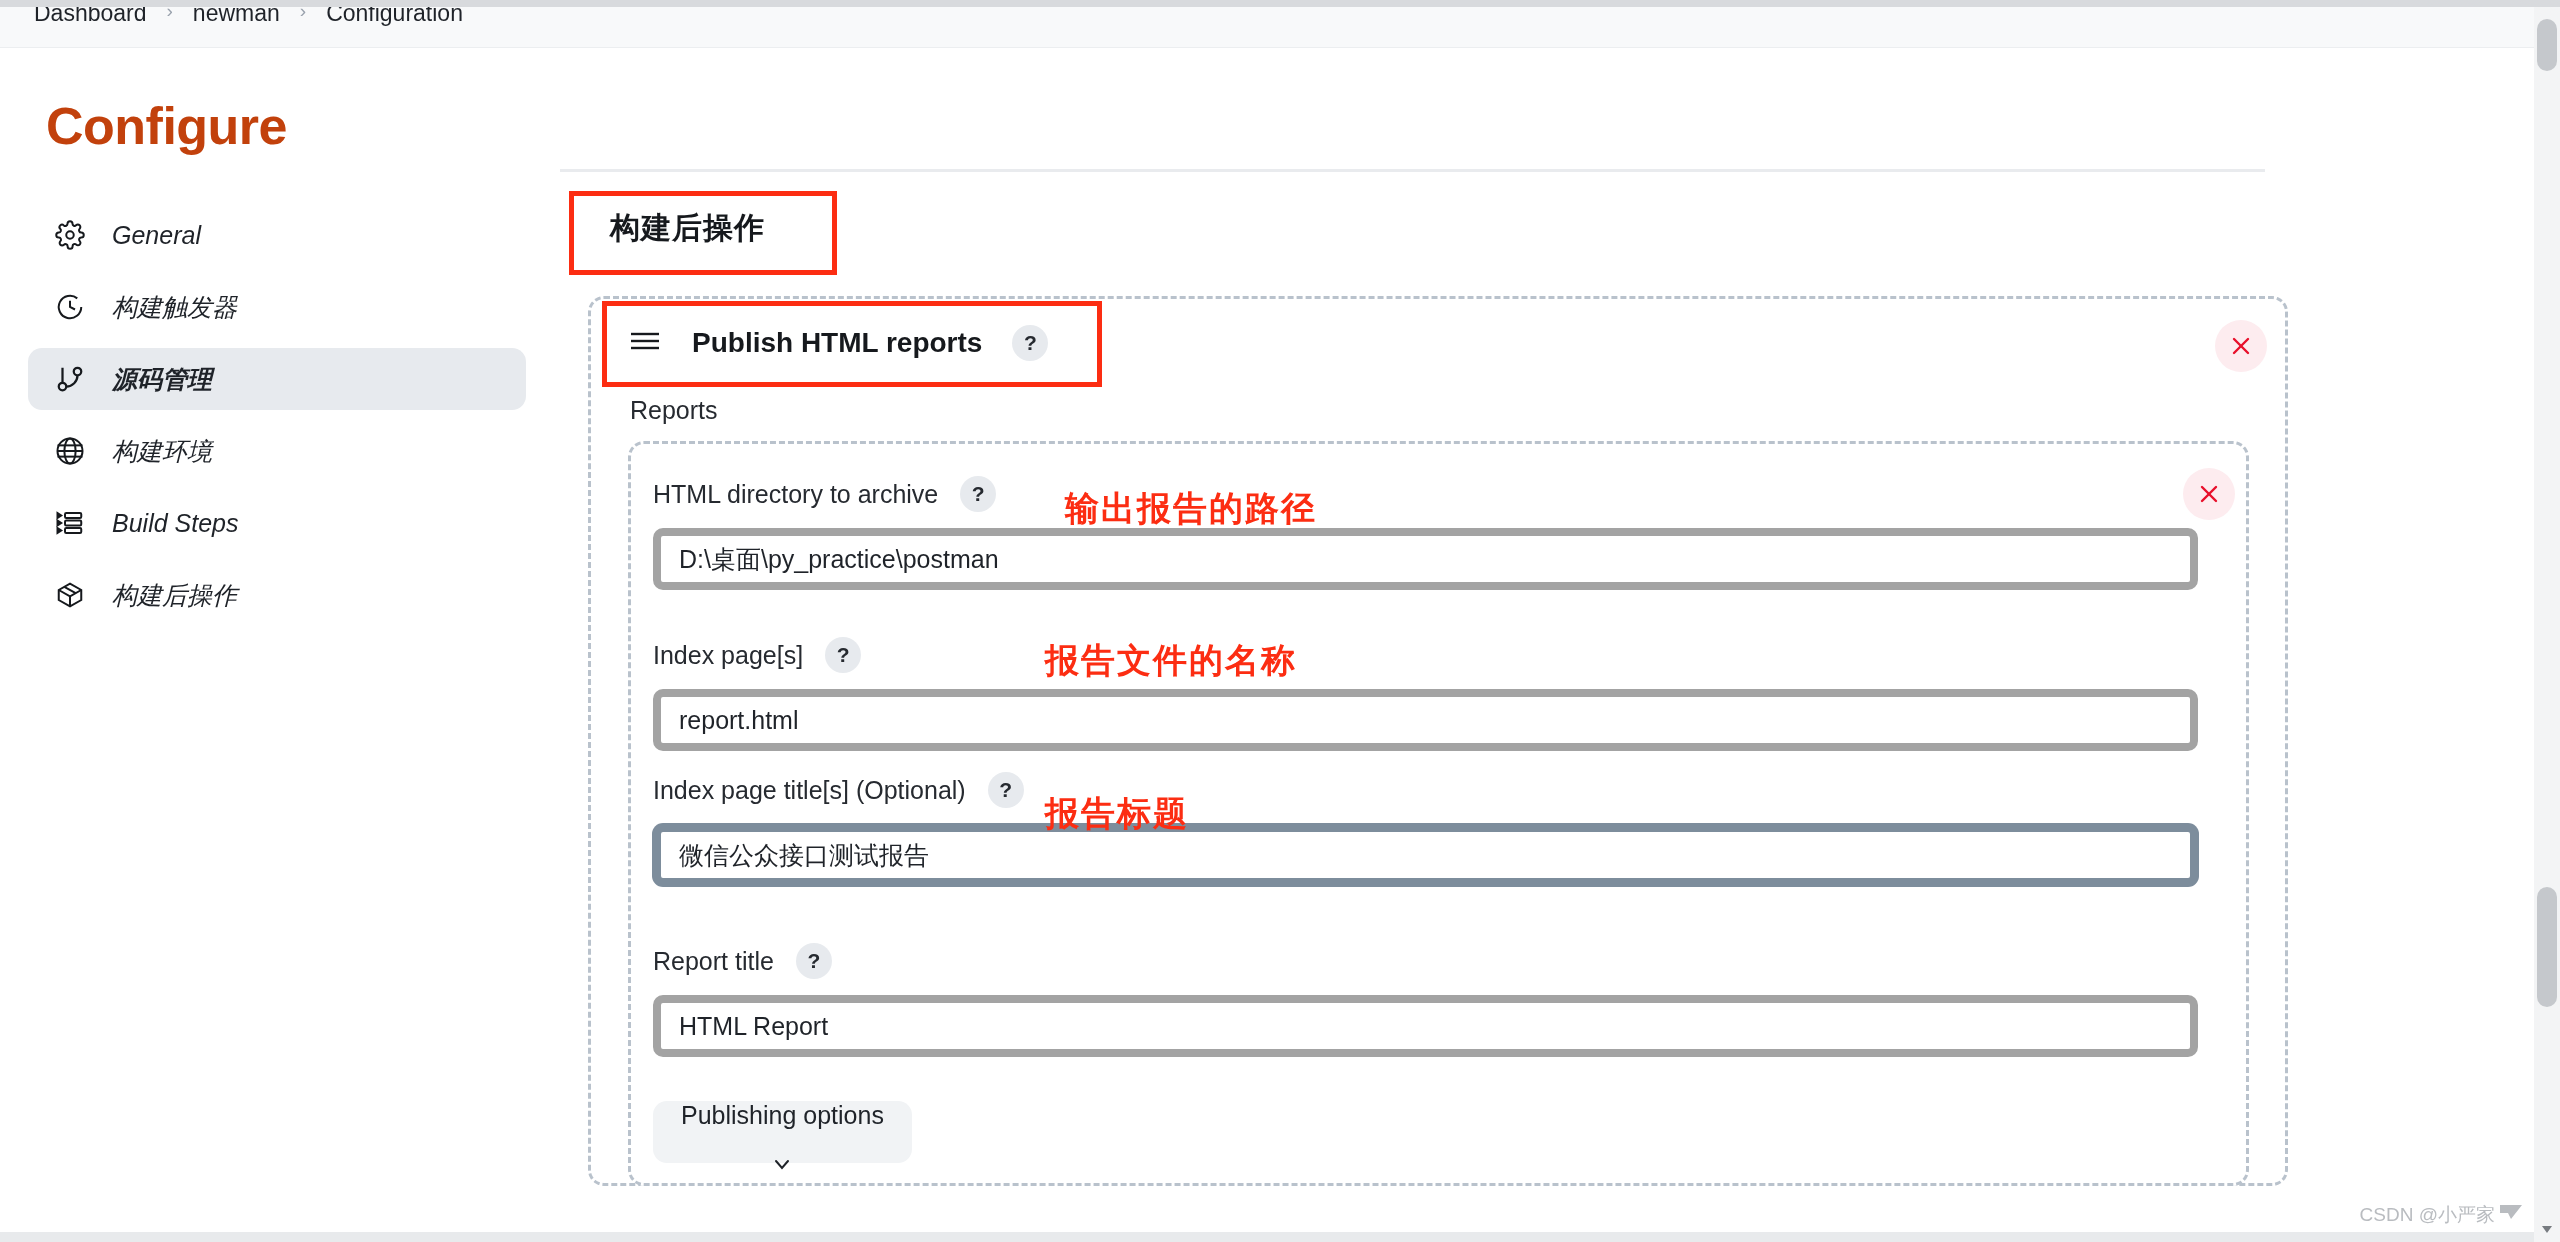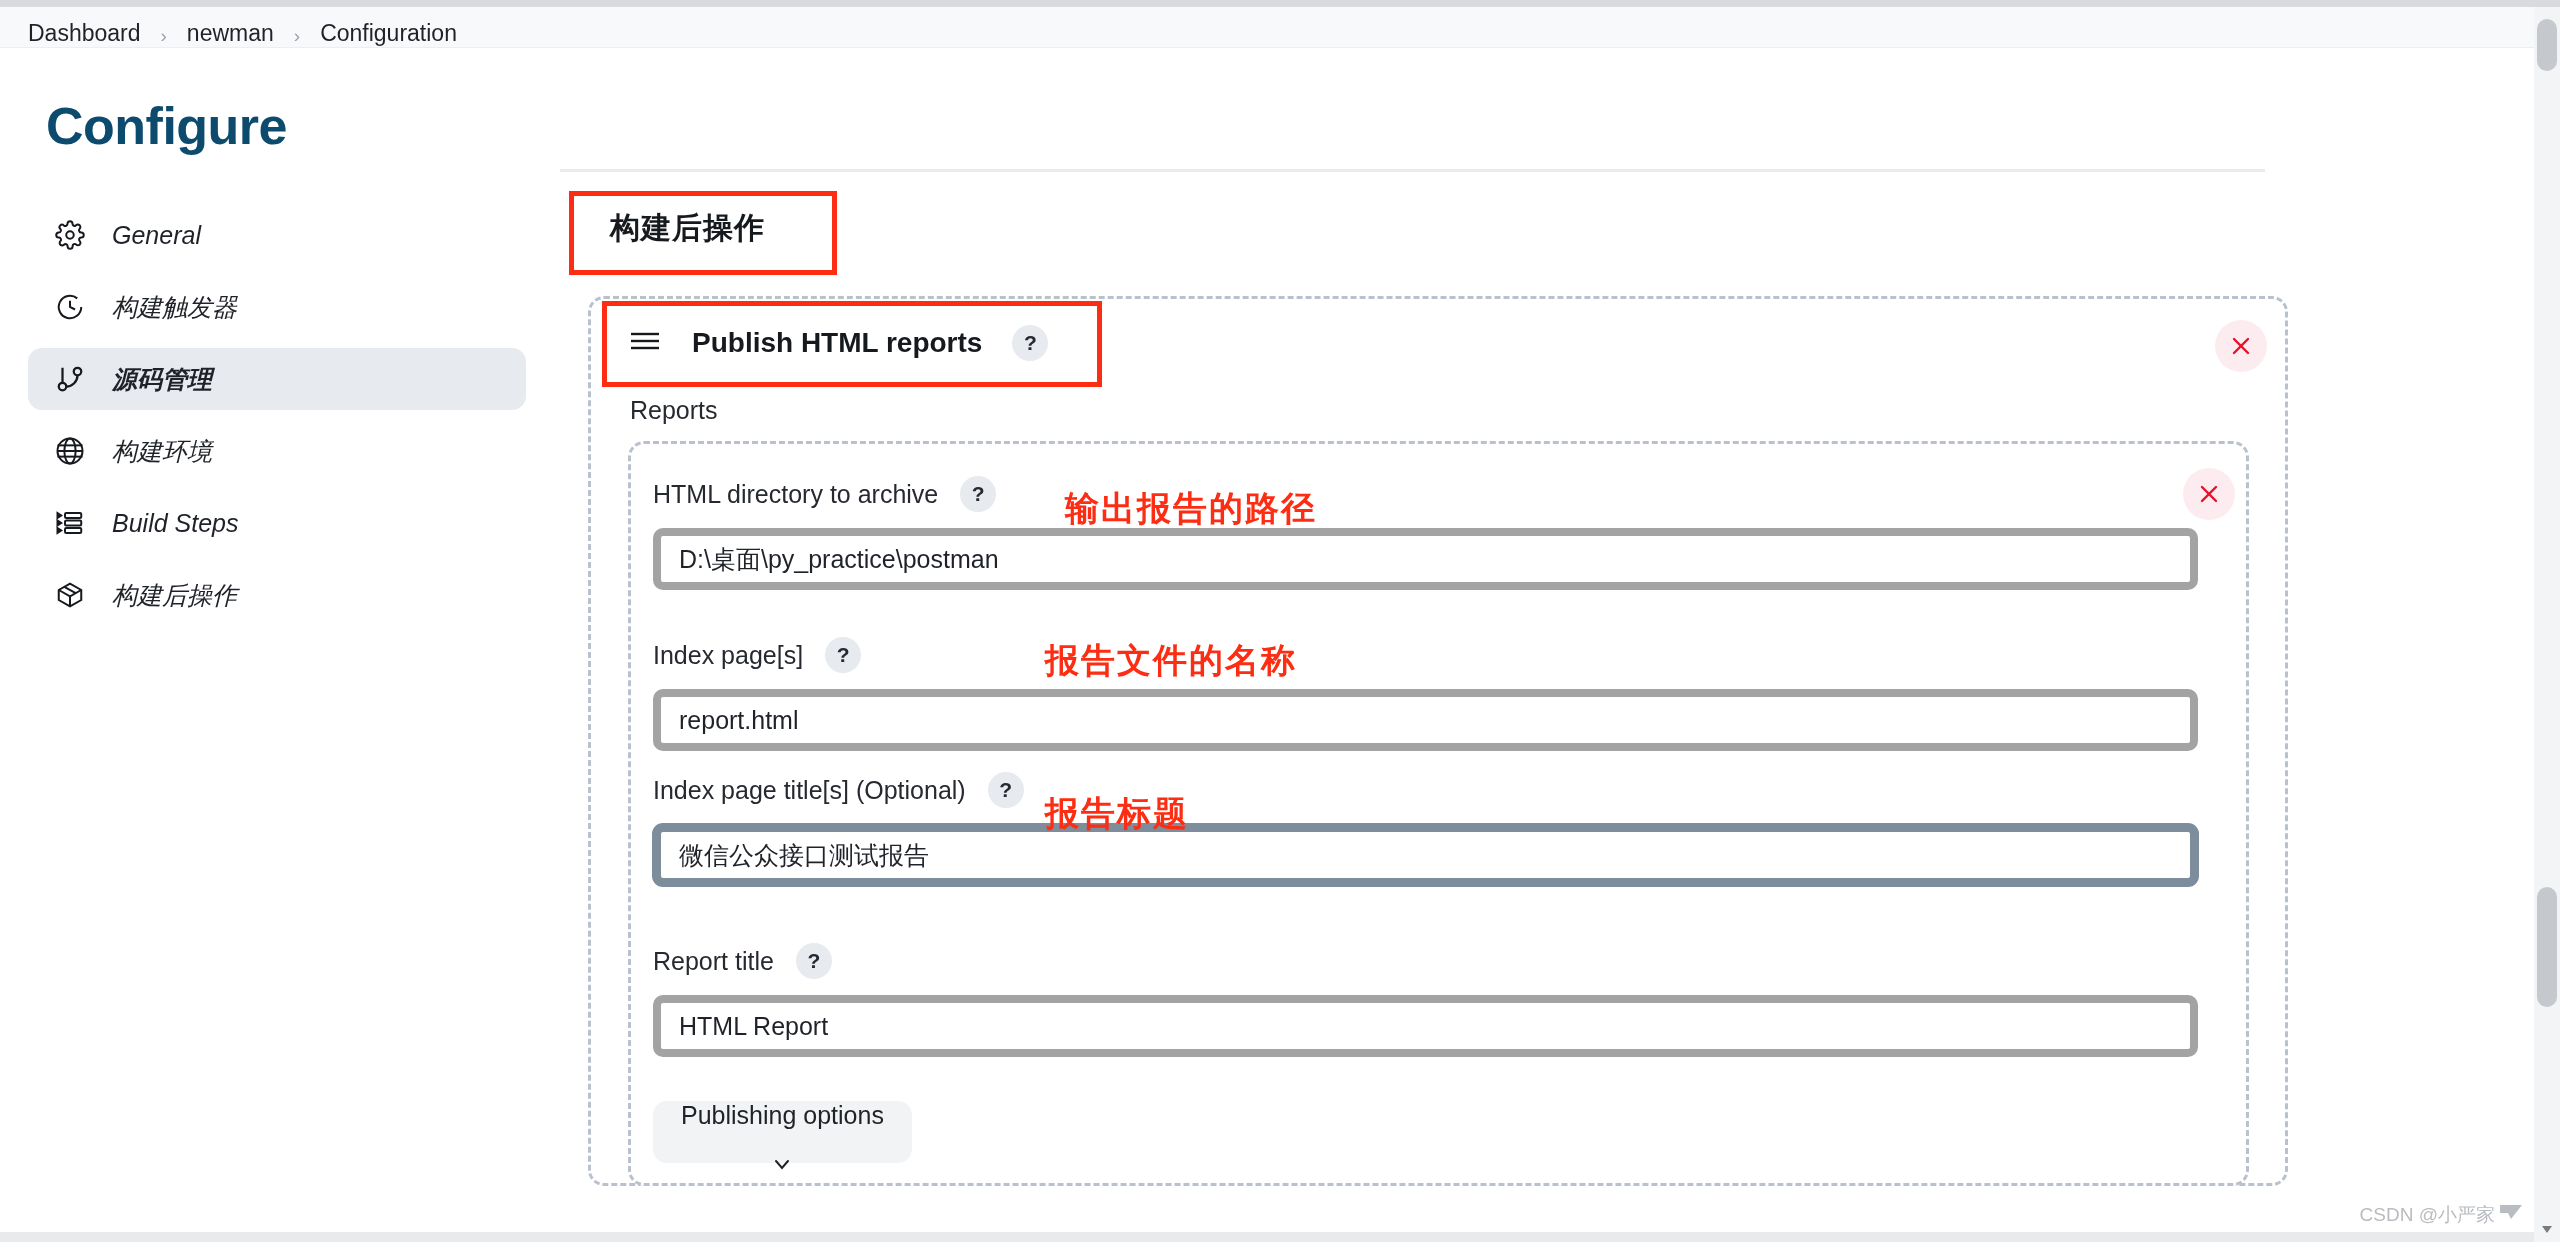--- a/index.html
+++ b/index.html
@@ -10,22 +10,22 @@
     font-family: "Liberation Sans", "DejaVu Sans", sans-serif;
     overflow: hidden;
   }
 
   
   #breadcrumb-bar {
     height: 48px;
     background: #f8f9fa;
     border-bottom: 1px solid #eceef0;
     display: flex;
-    align-items: flex-end;
-    padding-left: 24px;
+    align-items: flex-start;
+    padding-left: 30px;
     gap: 0px;
   }
   .crumb {
     font-size: 23px;
     color: #1f2329;
     padding: 0 4px;
     cursor: pointer;
   }
   .crumb-sep {
     font-size: 19px;
@@ -54,21 +54,21 @@
     position: absolute;
     top: 0; left: 0;
     width: 560px;
     height: 1194px;
     background: #ffffff;
     padding-top: 48px;
   }
   #page-title {
     font-size: 52px;
     font-weight: bold;
-    color: #0c4a6e;
+    color: #c2410c;
     padding-left: 46px;
     margin-bottom: 48px;
     letter-spacing: -0.5px;
   }
   .nav-item {
     display: flex;
     align-items: center;
     height: 62px;
     margin: 0 34px 10px 28px;
     padding-left: 26px;

